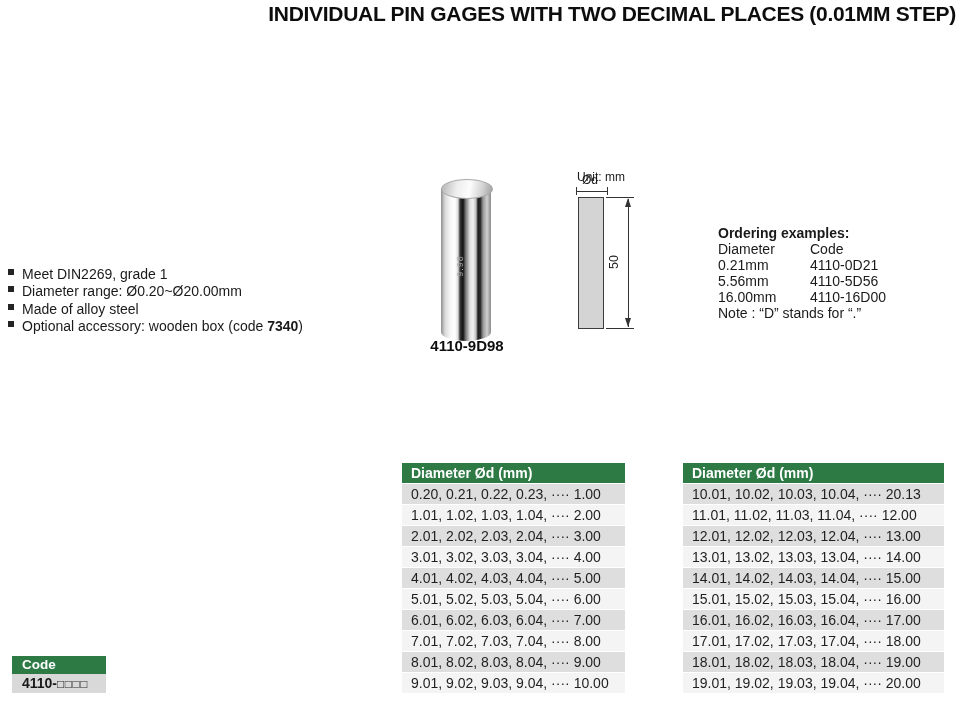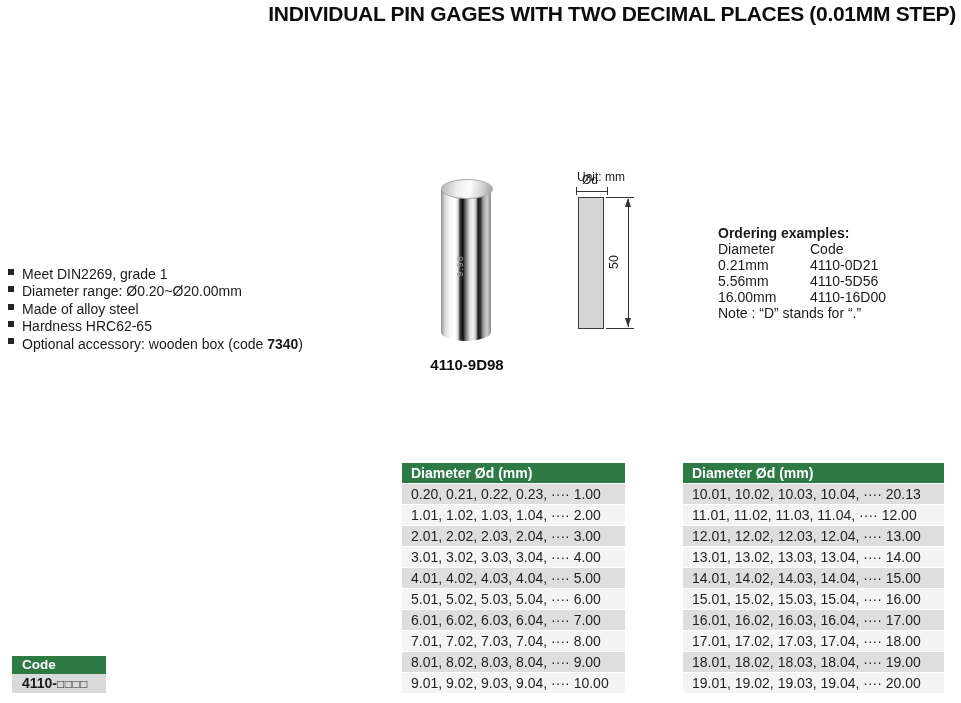--- a/index.html
+++ b/index.html
@@ -34,21 +34,21 @@
       #8f8f8f 0%, #d9d9d9 8%, #f6f6f6 18%, #ffffff 28%, #dcdcdc 34%,
       #3a3a3a 38%, #101010 44%, #6f6f6f 49%, #e2e2e2 58%, #f2f2f2 64%,
       #bfbfbf 70%, #1c1c1c 74%, #2f2f2f 79%, #969696 84%, #cfcfcf 92%, #8a8a8a 100%);
     border-radius:0 0 50% 50% / 0 0 9px 9px;
   }
   .pin-engraving {
     position:absolute; left:8px; top:82px; z-index:3;
     transform:rotate(-90deg); font-size:9px; color:#a5a5a5; letter-spacing:1px;
   }
   .pin-label {
-    position:absolute; left:421px; top:356px; width:92px; text-align:center;
+    position:absolute; left:421px; top:337px; width:92px; text-align:center;
     font-size:15px; font-weight:bold; color:#0d0d0d; white-space:nowrap;
   }
   
   .drawing { position:absolute; left:565px; top:156px; width:92px; height:192px; font-size:12px; }
   .dw-unit { position:absolute; left:12px; top:14px; white-space:nowrap; }
   .dw-dia  { position:absolute; left:17px; top:17px; font-weight:normal; }
   .dw-dimline-h { position:absolute; left:11px; top:35px; width:32px; height:1px; background:#333; }
   .dw-tick { position:absolute; width:1px; height:8px; background:#333; top:31px; }
   .dw-tick.t-left { left:11px; } .dw-tick.t-right { left:42px; }
   .dw-rect {
@@ -111,24 +111,20 @@
       <span class="bullet"></span>
       <span>Meet DIN2269, grade 1</span>
     </div>
     <div class="feature">
       <span class="bullet"></span>
       <span>Diameter range: Ø0.20~Ø20.00mm</span>
     </div>
     <div class="feature">
       <span class="bullet"></span>
       <span>Made of alloy steel</span>
-    </div>
-    <div class="feature">
-      <span class="bullet"></span>
-      <span>Hardness HRC62-65</span>
     </div>
     <div class="feature">
       <span class="bullet"></span>
       <span><span>Optional accessory: wooden box (code </span><b>7340</b><span>)</span></span>
     </div>
   </div>
 
   <div class="pin">
     <div class="pin-body"></div>
     <div class="pin-top"></div>

